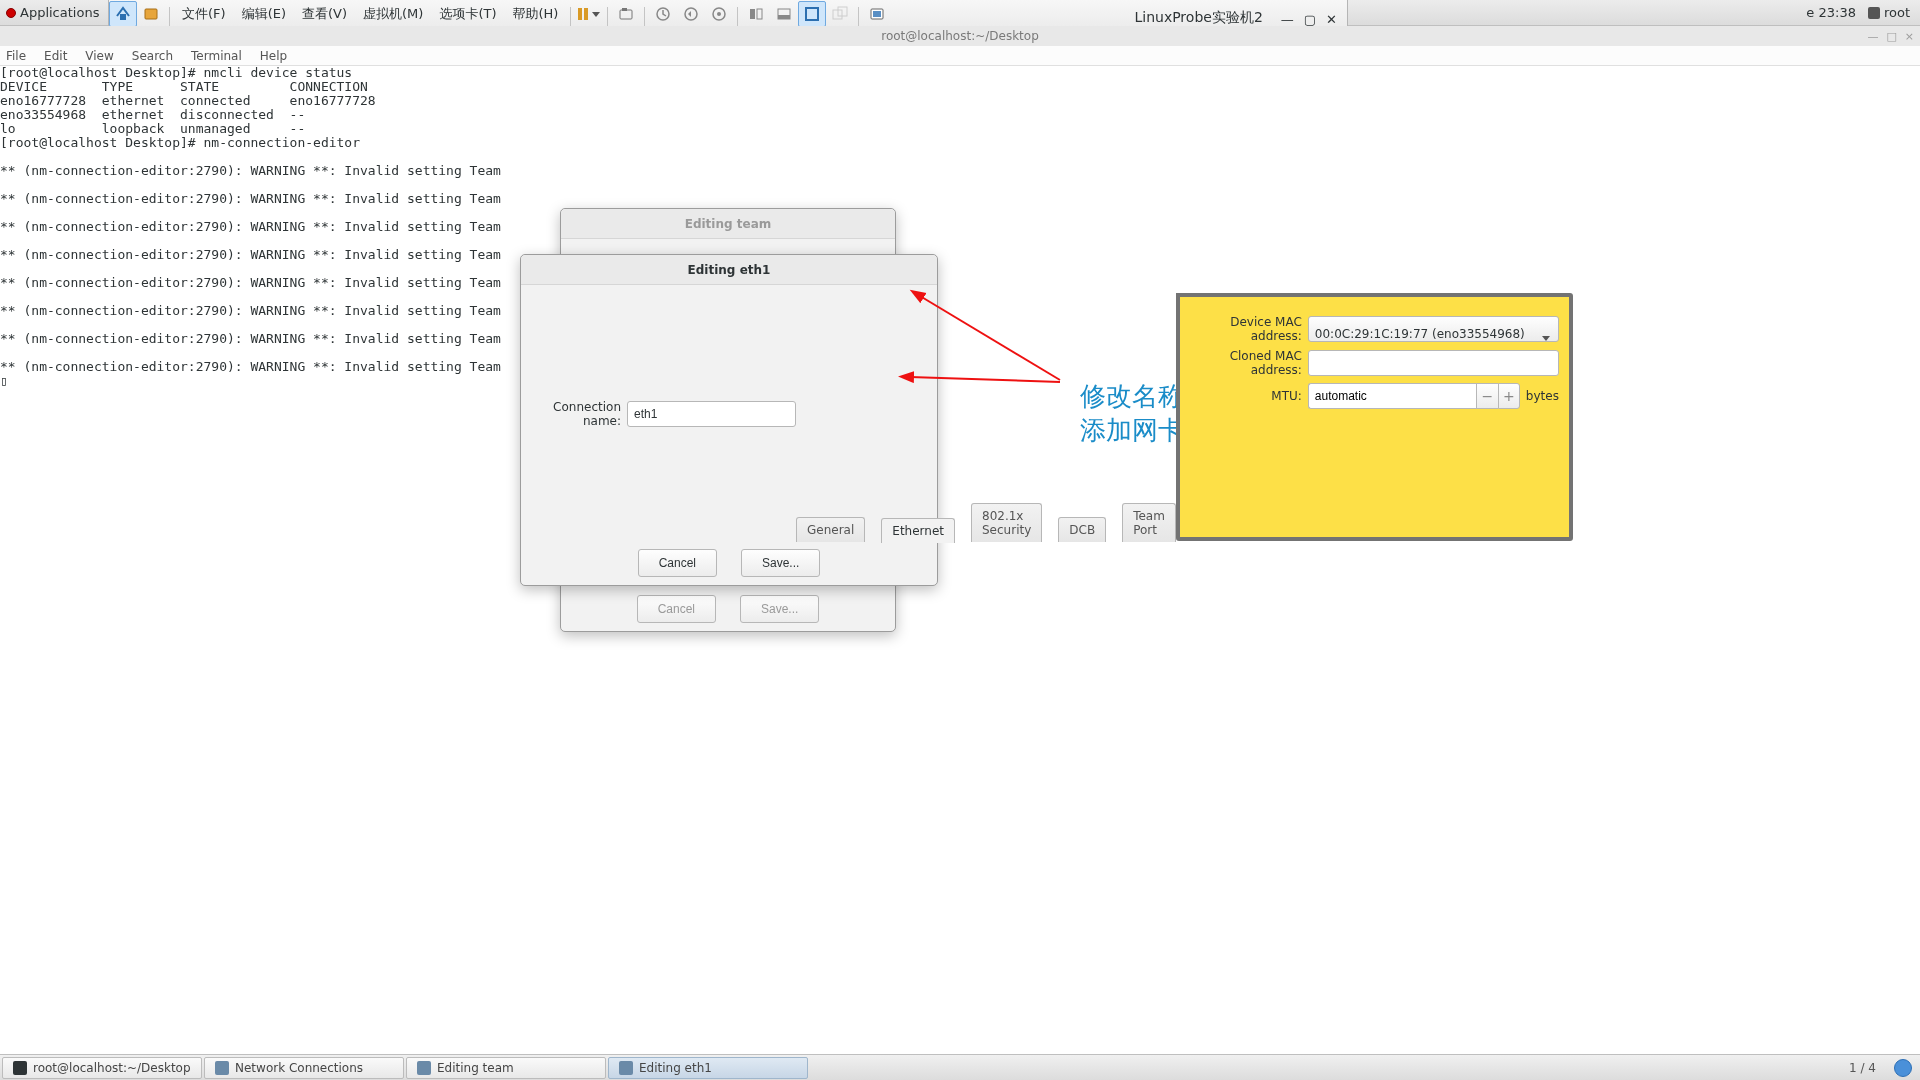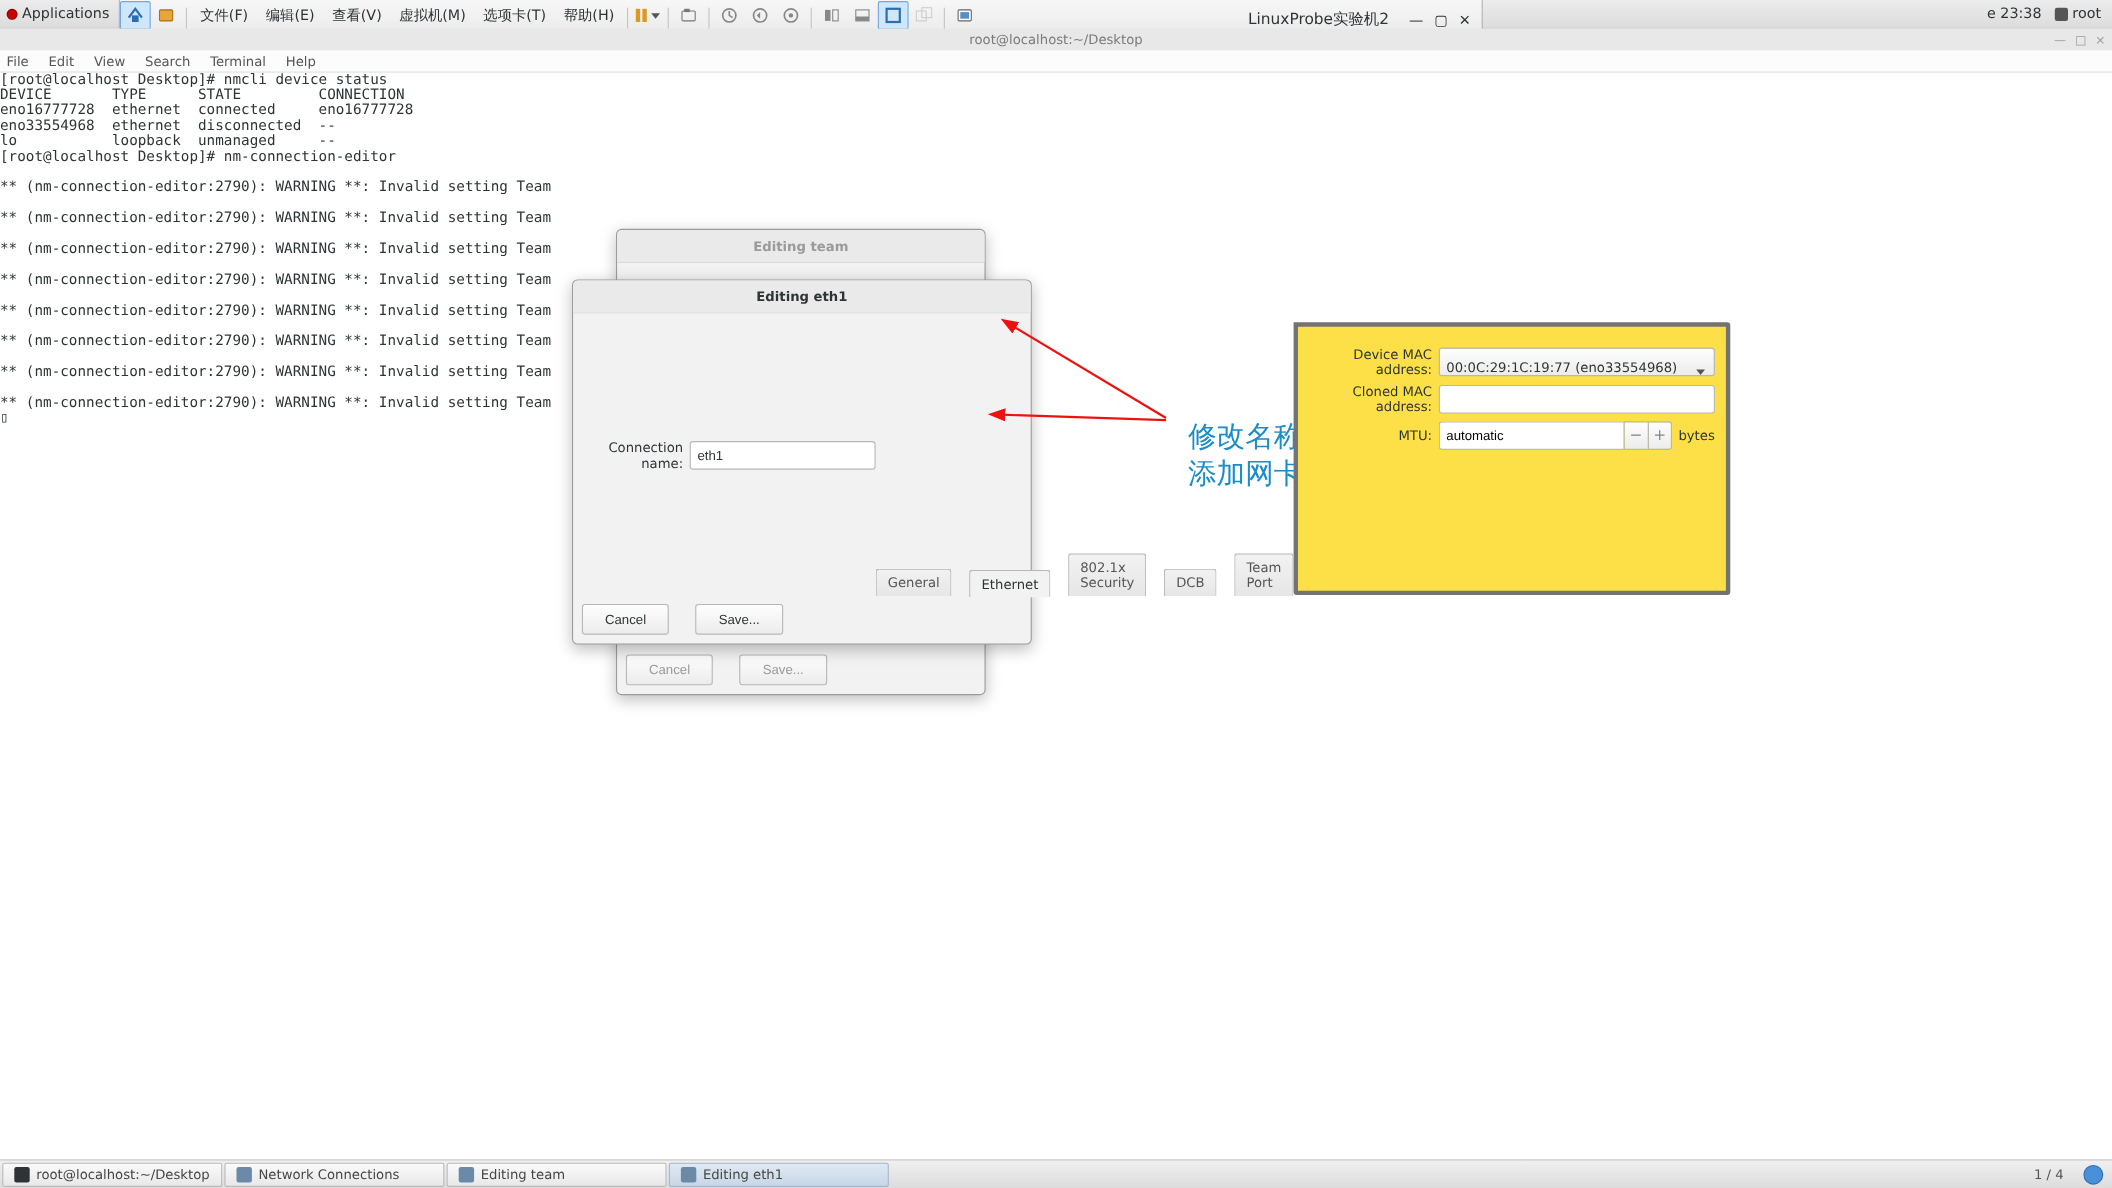--- a/index.html
+++ b/index.html
@@ -38,21 +38,21 @@
 .term-body{position:absolute;left:0;top:66px;width:1920px;font-family:"DejaVu Sans Mono","Liberation Mono",monospace;font-size:13px;line-height:14px;color:#2e3436;white-space:pre}
 
 
 .anno{position:absolute;left:1080px;top:380px;color:#1a8cc8;font-size:26px;line-height:34px;font-family:Liberation Serif, serif}
 
 
 .dlg{position:absolute;background:#f2f2f2;border:1px solid #9c9c9c;border-radius:5px;box-shadow:0 4px 14px rgba(0,0,0,.25);display:flex;flex-direction:column}
 .dlg .titlebar{height:30px;display:flex;align-items:center;justify-content:center;font-weight:600;color:#2e3436;background:#eaeaea;border-bottom:1px solid #d6d6d6;border-radius:5px 5px 0 0}
 .dlg.inactive .titlebar{color:#9a9a9a}
 .dlg .body{padding:8px 24px 0 8px;flex:1;display:flex;flex-direction:row}
-.dlg .btnrow{display:flex;justify-content:flex-start;gap:24px;padding:8px}
+.dlg .btnrow{display:flex;justify-content:center;gap:24px;padding:8px}
 .gtk-btn{height:28px;padding:0 20px;background:linear-gradient(#fefefe,#ececec);border:1px solid #b7b7b7;border-radius:3px;font-size:12px;color:#2e3436;display:flex;align-items:center}
 .dlg.inactive .gtk-btn{color:#9a9a9a}
 .field-row{display:flex;align-items:center;margin-bottom:6px}
 .field-row label{width:120px;text-align:right;margin-right:6px;color:#2e3436;font-size:12px}
 .dlg.inactive .field-row label{color:#9a9a9a}
 .gtk-entry{flex:1;height:26px;border:1px solid #b7b7b7;border-radius:3px;background:#fff;padding:0 6px;font-size:12px;color:#2e3436}
 .gtk-combo{flex:1;height:26px;border:1px solid #b7b7b7;border-radius:3px;background:linear-gradient(#fefefe,#ececec);padding:0 6px;font-size:12px;display:flex;align-items:flex-end;position:relative}
 .gtk-combo:after{content:"";position:absolute;right:8px;width:0;height:0;border-left:4px solid transparent;border-right:4px solid transparent;border-top:5px solid #555}
 
 

